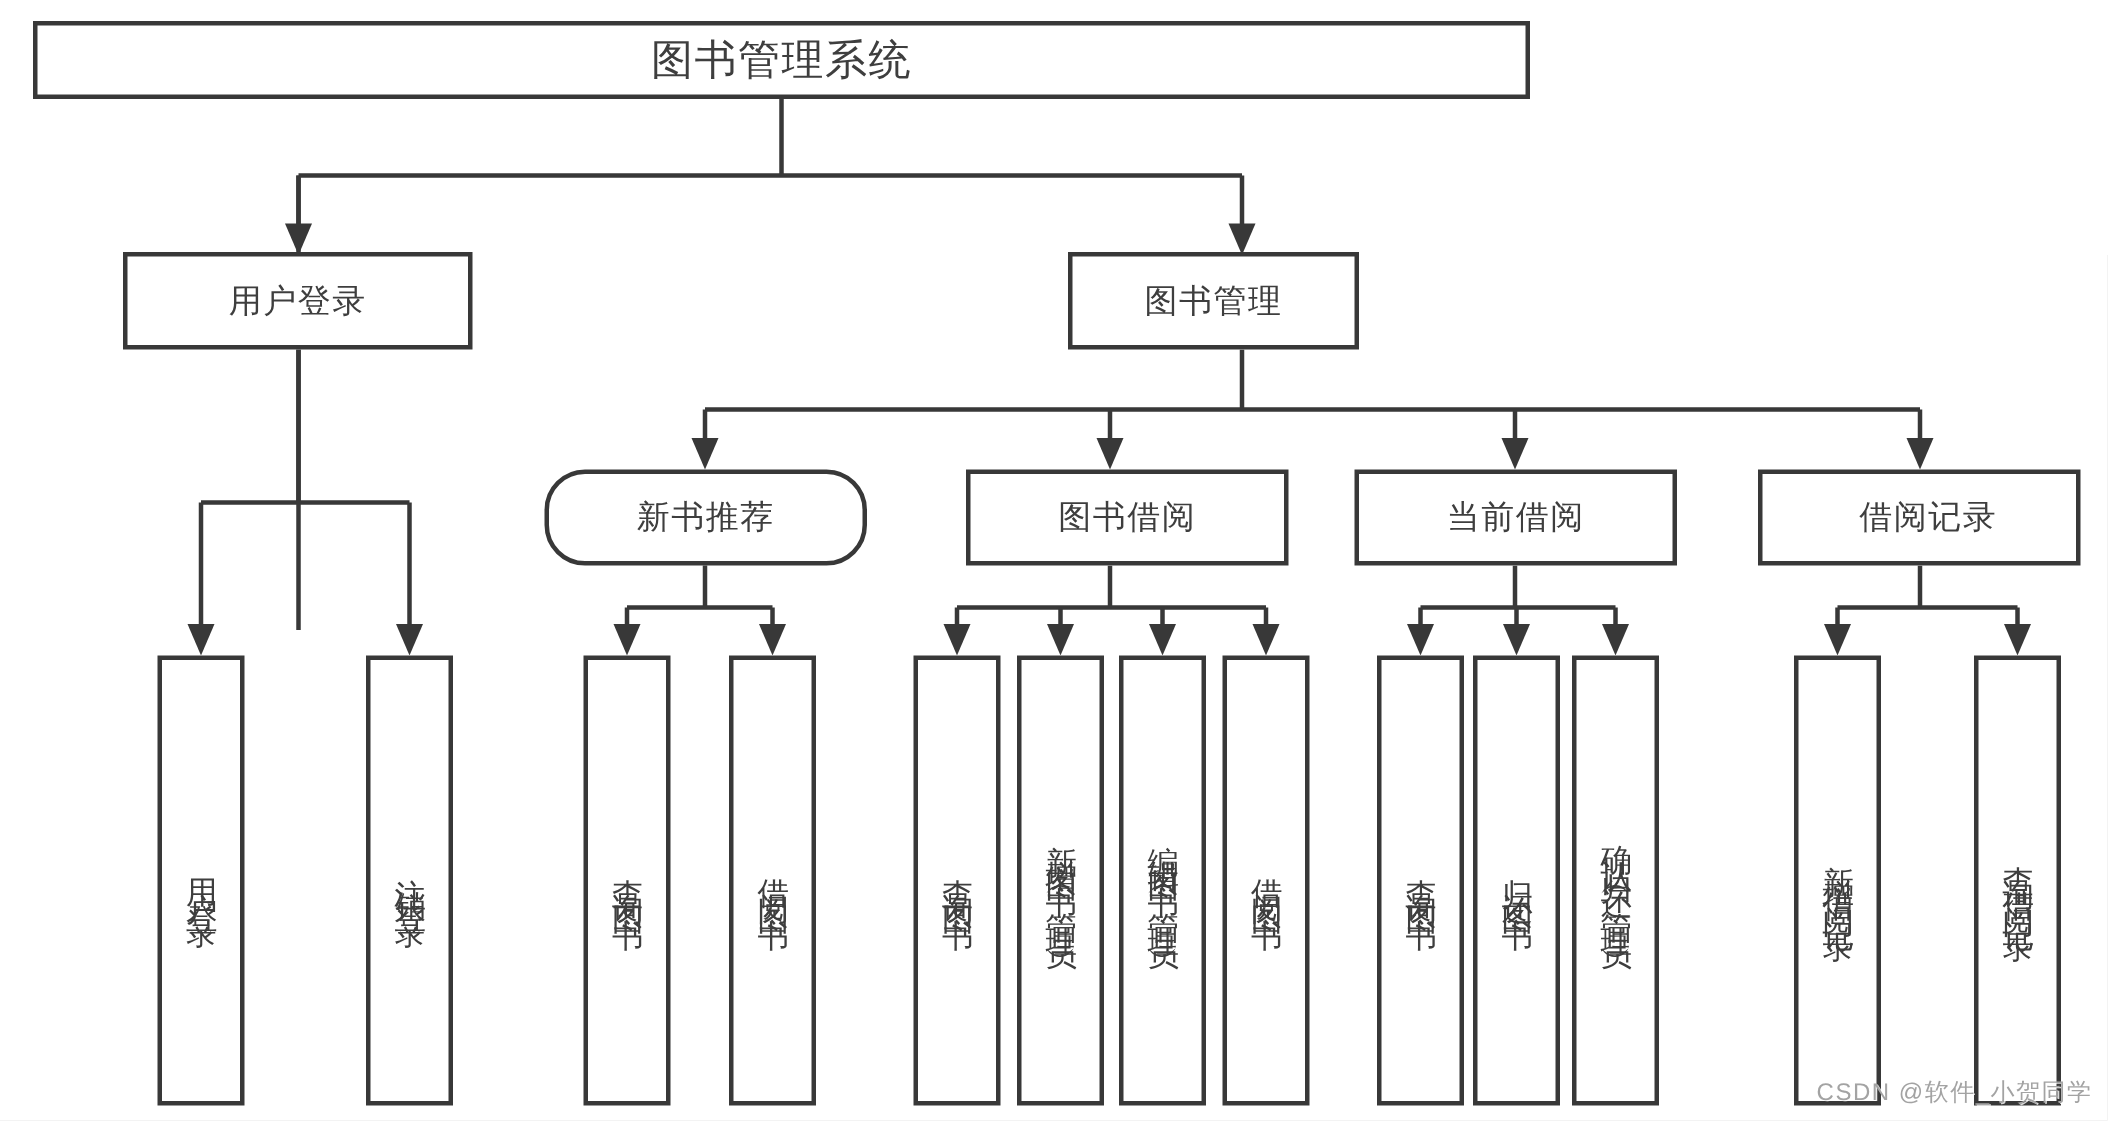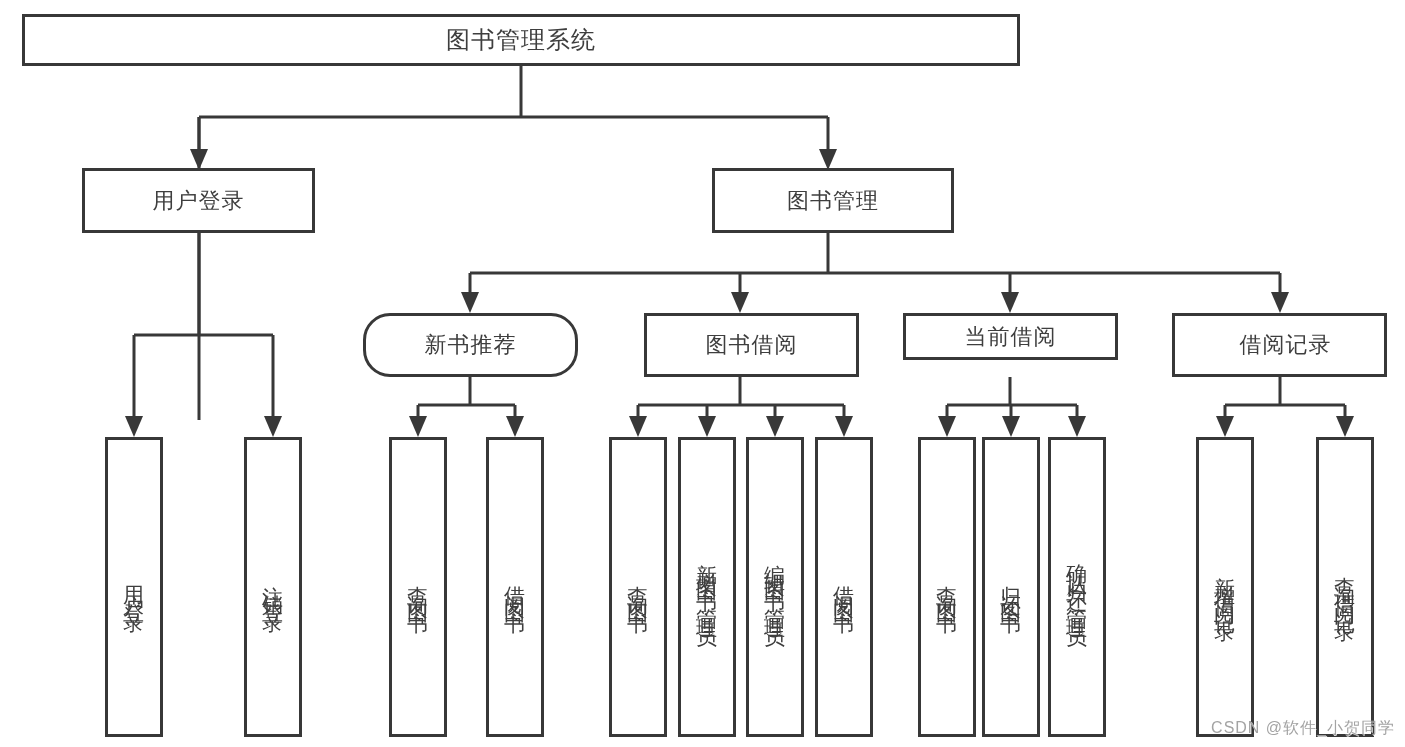--- a/index.html
+++ b/index.html
@@ -22,21 +22,21 @@
   svg.edges polygon.arrow{fill:var(--line);stroke:none;}
   .box{
     position:absolute;
     background:var(--background);
     border:3px solid var(--line);
     display:flex;align-items:center;justify-content:center;
     color:var(--text);
     z-index:2;
     text-align:center;
   }
-  .box.lvl1 span{font-size:24px;letter-spacing:1px;text-align:right;}
+  .box.lvl1 span{font-size:28px;letter-spacing:1px;text-align:right;}
   .box.lvl2 span,.box.lvl3 span{font-size:22px;letter-spacing:1px;}
   .box.leaf span{
     writing-mode:vertical-rl;
     text-orientation:mixed;
     font-size:21px;
     letter-spacing:9px;
     line-height:1;
   }
   .watermark{
     position:absolute;
@@ -105,31 +105,31 @@
     </g>
   </svg>
 
   <div class="box lvl1" style="left:22px;top:14px;width:998px;height:52px;">
     <span>图书管理系统</span>
   </div>
 
   <div class="box lvl2" style="left:82px;top:168px;width:233px;height:65px;">
     <span>用户登录</span>
   </div>
-  <div class="box lvl2" style="left:712px;top:168px;width:242px;height:65px;">
+  <div class="box lvl2" style="left:712px;top:168px;width:194px;height:65px;">
     <span>图书管理</span>
   </div>
 
   <div class="box lvl3" style="left:363px;top:313px;width:215px;height:64px;border-radius:27px;">
     <span>新书推荐</span>
   </div>
   <div class="box lvl3" style="left:633px;top:313px;width:215px;height:64px;margin-left:11px;">
     <span>图书借阅</span>
   </div>
-  <div class="box lvl3" style="left:903px;top:313px;width:215px;height:47px;">
+  <div class="box lvl3" style="left:903px;top:313px;width:215px;height:64px;">
     <span>当前借阅</span>
   </div>
   <div class="box lvl3" style="left:1172px;top:313px;width:215px;height:64px;padding-left:12px;">
     <span>借阅记录</span>
   </div>
 
   <div class="box leaf" style="left:105px;top:437px;width:58px;height:300px;">
     <span>用户登录</span>
   </div>
   <div class="box leaf" style="left:244px;top:437px;width:58px;height:300px;">

